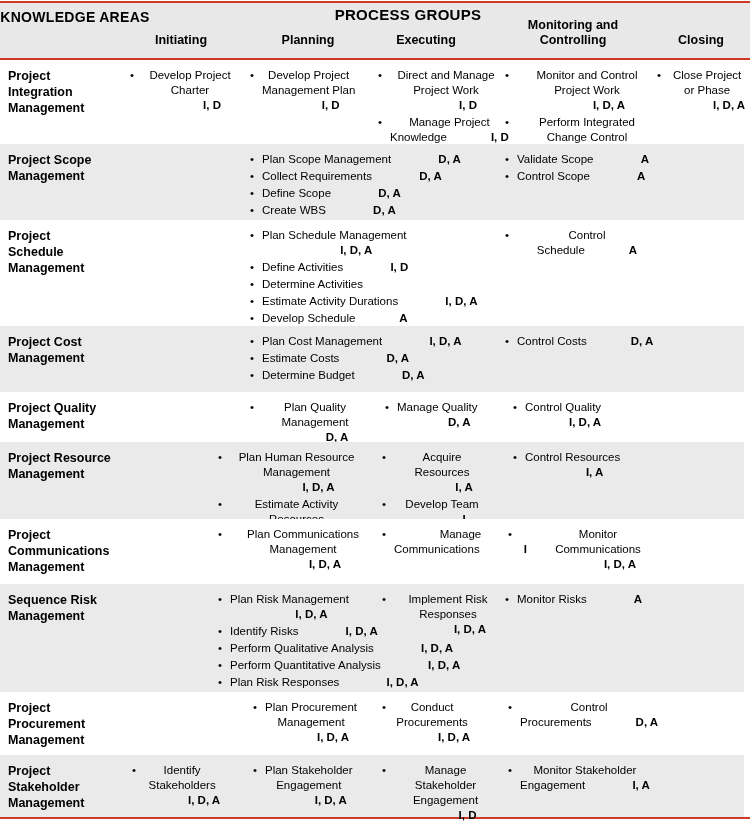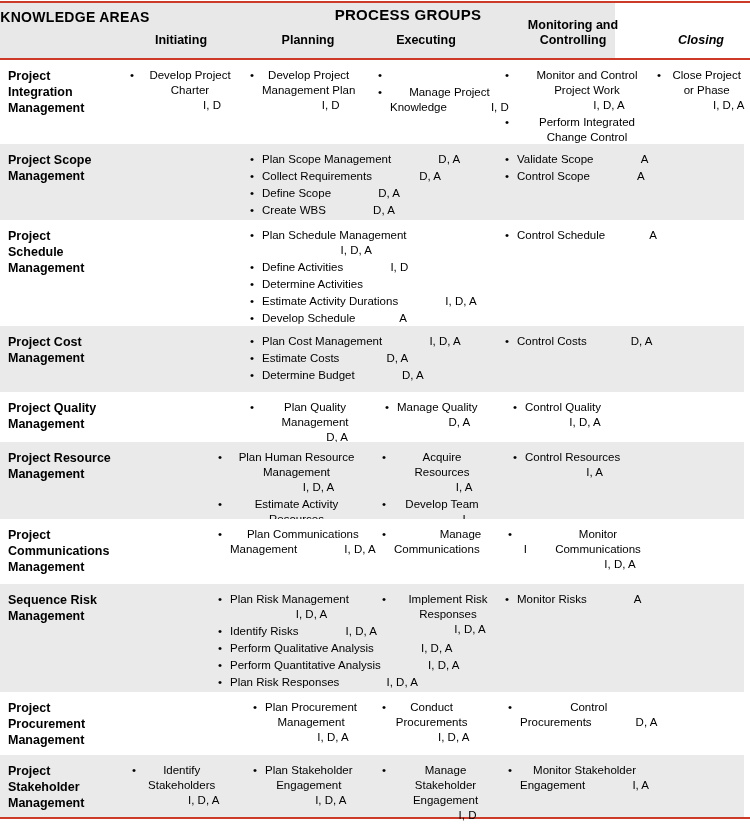--- a/index.html
+++ b/index.html
@@ -3,43 +3,43 @@
 <meta charset="utf-8">
 <style>
   * { margin:0; padding:0; box-sizing:border-box; }
   html,body { background:#fff; }
   body { font-family:"Liberation Sans", sans-serif; color:#000; }
   .page { position:relative; width:750px; height:825px; background:#fff; overflow:hidden; }
   .redline { height:2px; background:#ce3a28; width:750px; }
   .topline { margin-top:1px; }
 
   
-  .hdr { position:relative; width:615px; height:55px; background:#e8e8e8; }
+  .hdr { position:relative; width:750px; height:55px; background:#e8e8e8; }
   .ka-title { position:absolute; left:0; top:6px; width:150px; text-align:center;
               font-size:14px; font-weight:bold; line-height:17px; letter-spacing:.3px; }
   .pg-title { position:absolute; left:283px; top:3px; width:250px; text-align:center;
               font-size:15px; font-weight:bold; letter-spacing:.3px; }
   .col-h { position:absolute; font-size:12.5px; font-weight:bold; text-align:center; line-height:15px; }
   .ch-init { left:131px; top:30px; width:100px; }
   .ch-plan { left:258px; top:30px; width:100px; }
   .ch-exec { left:376px; top:30px; width:100px; }
   .ch-mon  { left:503px; top:15px; width:140px; }
-  .ch-close{ left:651px; top:30px; width:100px;font-style:italic; }
+  .ch-close{ left:651px; top:30px; width:100px; }
 
   
   .row { position:relative; width:744px; }
   .row.gray { background:#eaeaea; }
   .row.white { background:#ffffff; }
   .area { position:absolute; left:8px; top:8px; width:120px;
           font-size:12.5px; font-weight:bold; line-height:16px; white-space:pre-line; }
   .cell { position:absolute; top:8px; font-size:11.5px; line-height:15px; }
   .proc { display:flex; margin-bottom:2px; }
   .dot { width:12px; flex:0 0 12px; }
   .ptxt { white-space:pre-line;text-align:center; }
-  .code { font-weight:normal; white-space:nowrap;padding-left:44px; }
+  .code { font-weight:bold; white-space:nowrap;padding-left:44px; }
 </style>
 </head>
 <body>
 
 <div class="page">
   <div class="redline topline"></div>
 
   <div class="hdr">
     <div class="ka-title">KNOWLEDGE AREAS</div>
     <div class="pg-title">PROCESS GROUPS</div>
@@ -64,20 +64,21 @@
       </div>
     <div class="cell" style="left:250px;width:124px">
         <div class="proc">
           <span class="dot">•</span>
           <span class="ptxt">Develop Project<br>Management Plan<br><b class="code">I, D</b></span>
         </div>
       </div>
     <div class="cell" style="left:378px;width:124px">
         <div class="proc">
           <span class="dot">•</span>
+          <span class="ptxt">Direct and Manage<br>Project Work <b class="code">I, D</b></span>
         </div>
         <div class="proc">
           <span class="dot">•</span>
           <span class="ptxt">Manage Project<br>Knowledge<b class="code">I, D</b></span>
         </div>
       </div>
     <div class="cell" style="left:505px;width:152px">
         <div class="proc">
           <span class="dot">•</span>
           <span class="ptxt">Monitor and Control<br>Project Work <b class="code">I, D, A</b></span>

